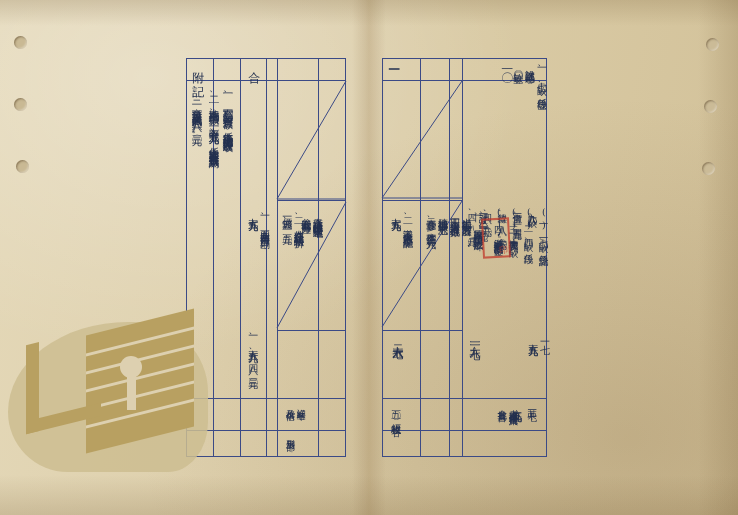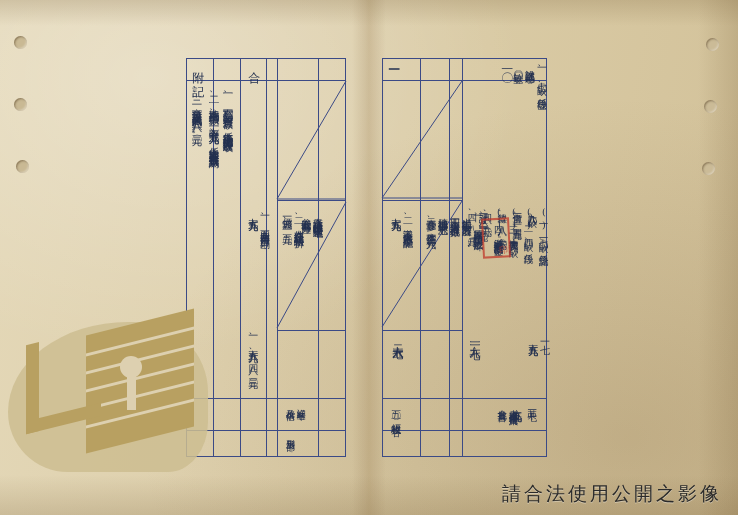--- a/index.html
+++ b/index.html
@@ -227,15 +227,14 @@
         <i style="top:36px"></i>
         <i style="top:54px"></i>
       <i style="top:72px"></i>
         <i style="top:90px"></i>
     </div>
     <div class="hook"></div>
     <div class="key"></div>
     <div class="keystem"></div>
   </div>
 
-  <div id="notice">請合法使用公開之影像</div>
 
 </div>
 
 </body></html>

